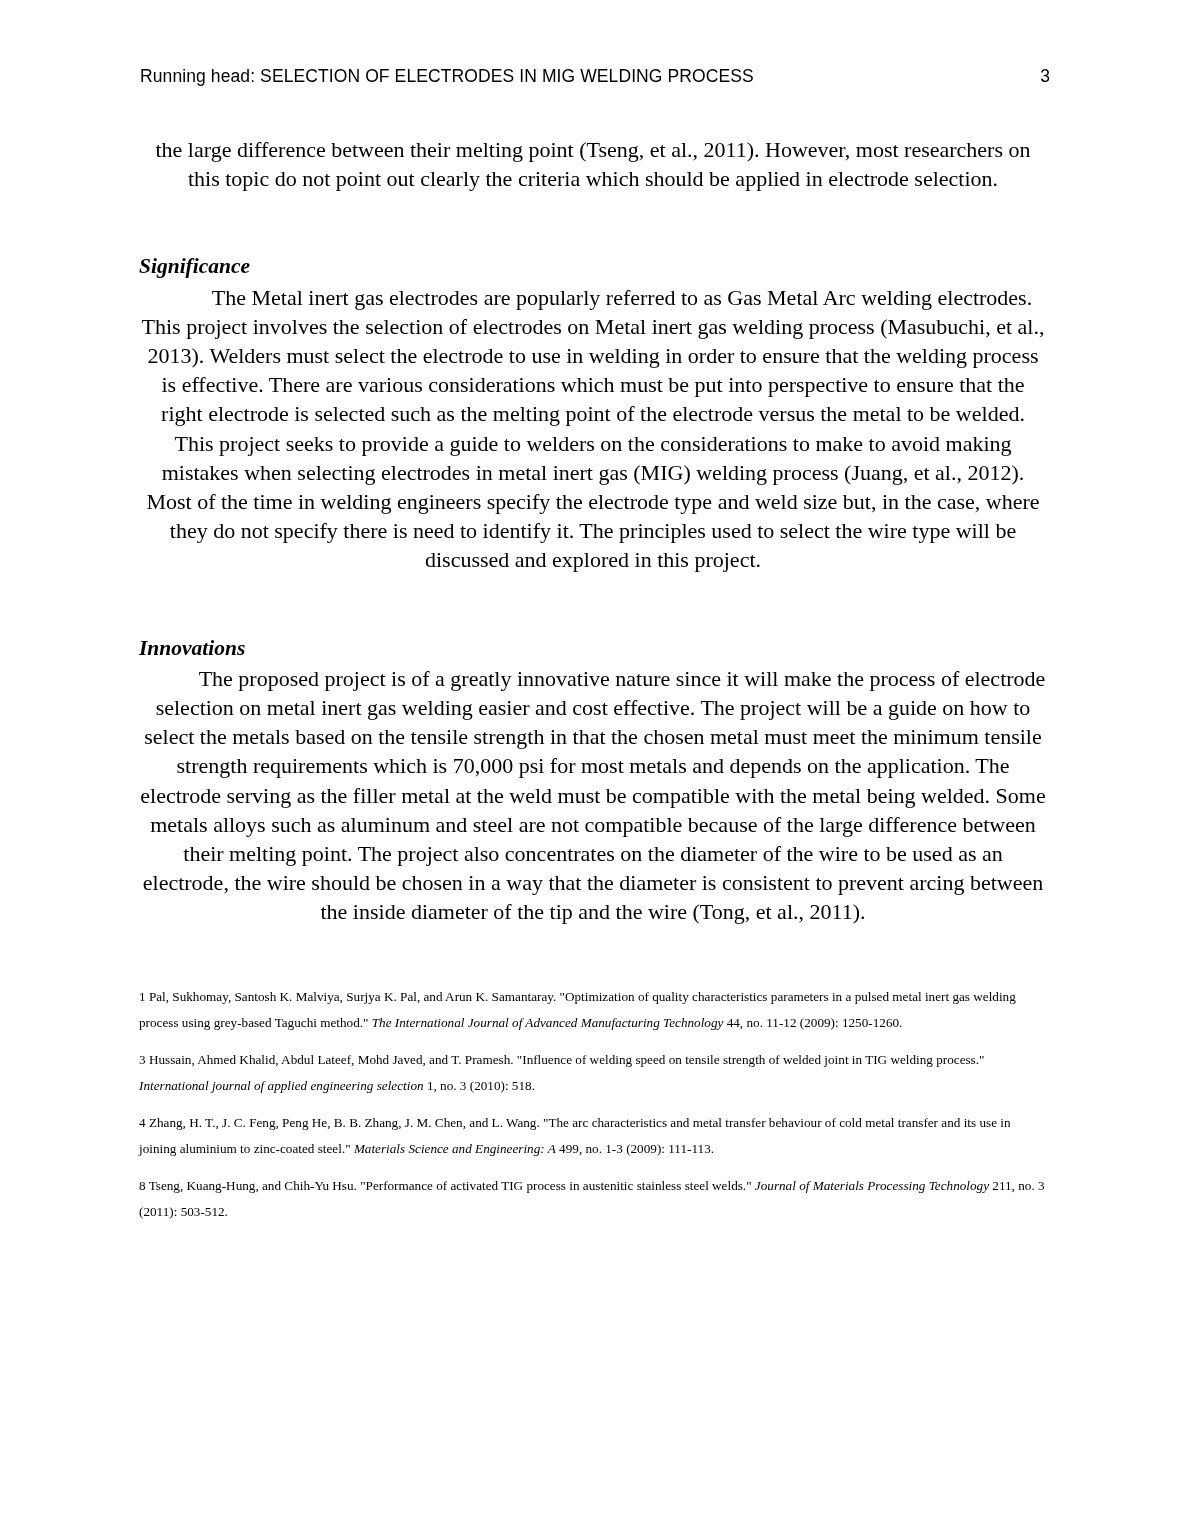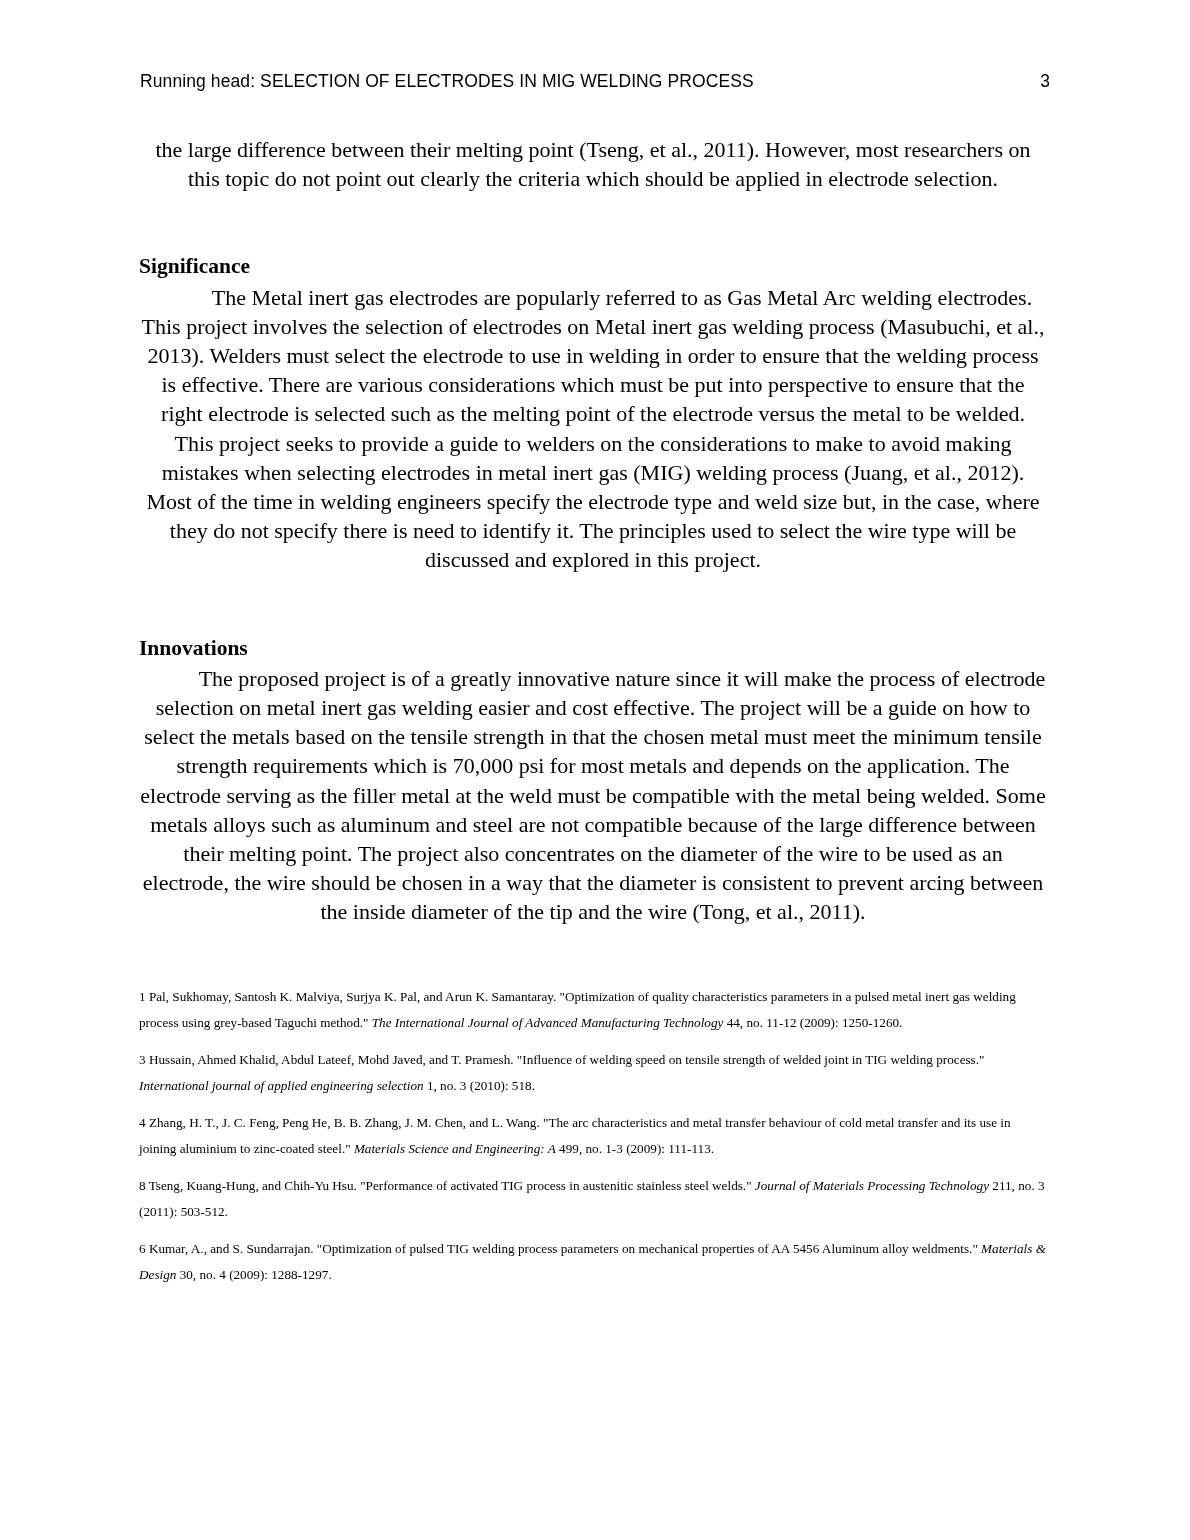--- a/index.html
+++ b/index.html
@@ -17,21 +17,21 @@
     color: #000000;
     overflow: hidden;
   }
   .header {
     position: absolute;
     top: 66px;
     left: 140px;
     right: 140px;
     height: 26px;
     display: flex;
-    align-items: flex-end;
+    align-items: flex-start;
     justify-content: space-between;
     font-family: "Liberation Sans", sans-serif;
     font-size: 17.5px;
     letter-spacing: 0.1px;
   }
   .header-title {
     white-space: nowrap;
   }
   .header-page {
     font-family: "Liberation Sans", sans-serif;
@@ -50,20 +50,21 @@
     text-align: center;
   }
   p.body.indent {
     text-indent: 58px;
   }
   h2.section {
     font-size: 21.5px;
     font-weight: bold;
     margin: 0;
     line-height: 29.2px;
+    font-style: italic;
   }
   .gap-lg { height: 58px; }
   .notes {
     position: absolute;
     left: 139px;
     width: 908px;
     top: 984px;
   }
   .note {
     font-size: 13.2px;
@@ -97,16 +98,15 @@
     <h2 class="section">Innovations</h2>
     <p class="body indent">The proposed project is of a greatly innovative nature since it will make the process of electrode selection on metal inert gas welding easier and cost effective. The project will be a guide on how to select the metals based on the tensile strength in that the chosen metal must meet the minimum tensile strength requirements which is 70,000 psi for most metals and depends on the application. The electrode serving as the filler metal at the weld must be compatible with the metal being welded. Some metals alloys such as aluminum and steel are not compatible because of the large difference between their melting point. The project also concentrates on the diameter of the wire to be used as an electrode, the wire should be chosen in a way that the diameter is consistent to prevent arcing between the inside diameter of the tip and the wire (Tong, et al., 2011).</p>
 
   </div>
 
   <div class="notes">
       <div class="note"><span>1 Pal, Sukhomay, Santosh K. Malviya, Surjya K. Pal, and Arun K. Samantaray. "Optimization of quality characteristics parameters in a pulsed metal inert gas welding process using grey-based Taguchi method." </span><i>The International Journal of Advanced Manufacturing Technology</i><span> 44, no. 11-12 (2009): 1250-1260.</span></div>
       <div class="note"><span>3 Hussain, Ahmed Khalid, Abdul Lateef, Mohd Javed, and T. Pramesh. "Influence of welding speed on tensile strength of welded joint in TIG welding process." </span><i>International journal of applied engineering selection</i><span> 1, no. 3 (2010): 518.</span></div>
       <div class="note"><span>4 Zhang, H. T., J. C. Feng, Peng He, B. B. Zhang, J. M. Chen, and L. Wang. "The arc characteristics and metal transfer behaviour of cold metal transfer and its use in joining aluminium to zinc-coated steel." </span><i>Materials Science and Engineering: A</i><span> 499, no. 1-3 (2009): 111-113.</span></div>
       <div class="note"><span>8 Tseng, Kuang-Hung, and Chih-Yu Hsu. "Performance of activated TIG process in austenitic stainless steel welds." </span><i>Journal of Materials Processing Technology</i><span> 211, no. 3 (2011): 503-512.</span></div>
-      <div class="note"><span>6 Kumar, A., and S. Sundarrajan. "Optimization of pulsed TIG welding process parameters on mechanical properties of AA 5456 Aluminum alloy weldments." </span><i>Materials &amp; Design</i><span> 30, no. 4 (2009): 1288-1297.</span></div>
     </div>
 
 </div>
 
 </body></html>

